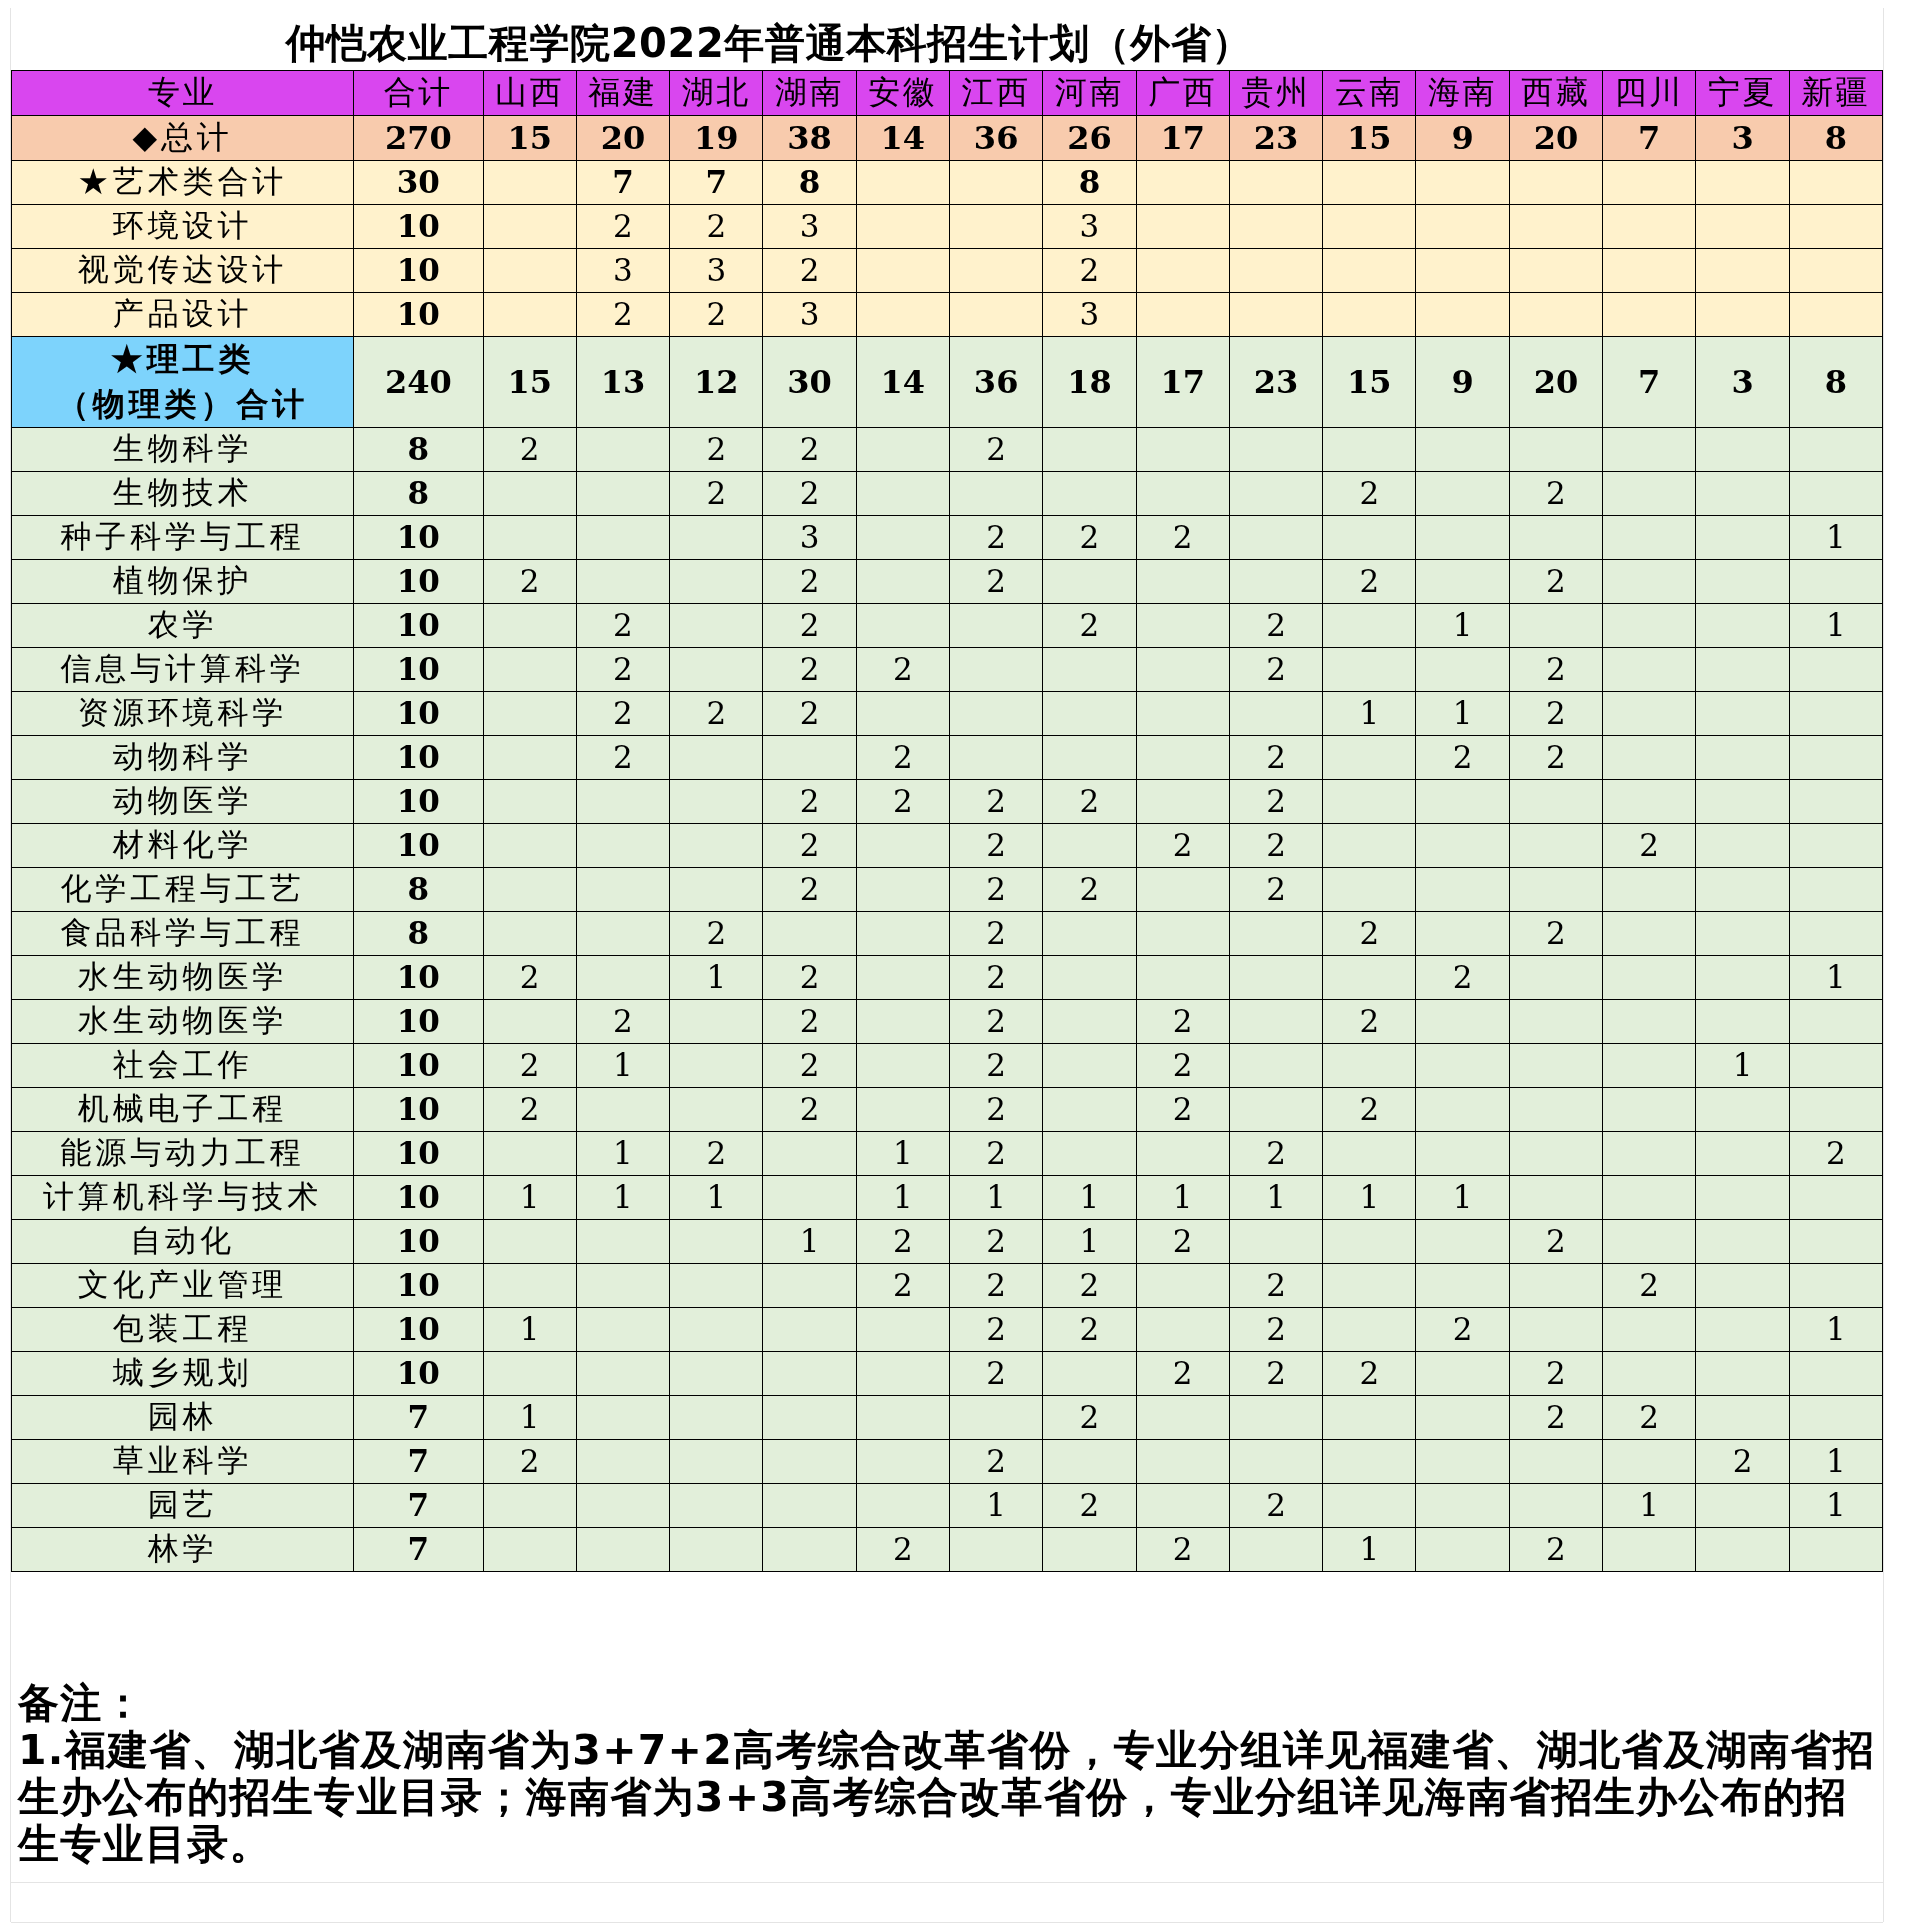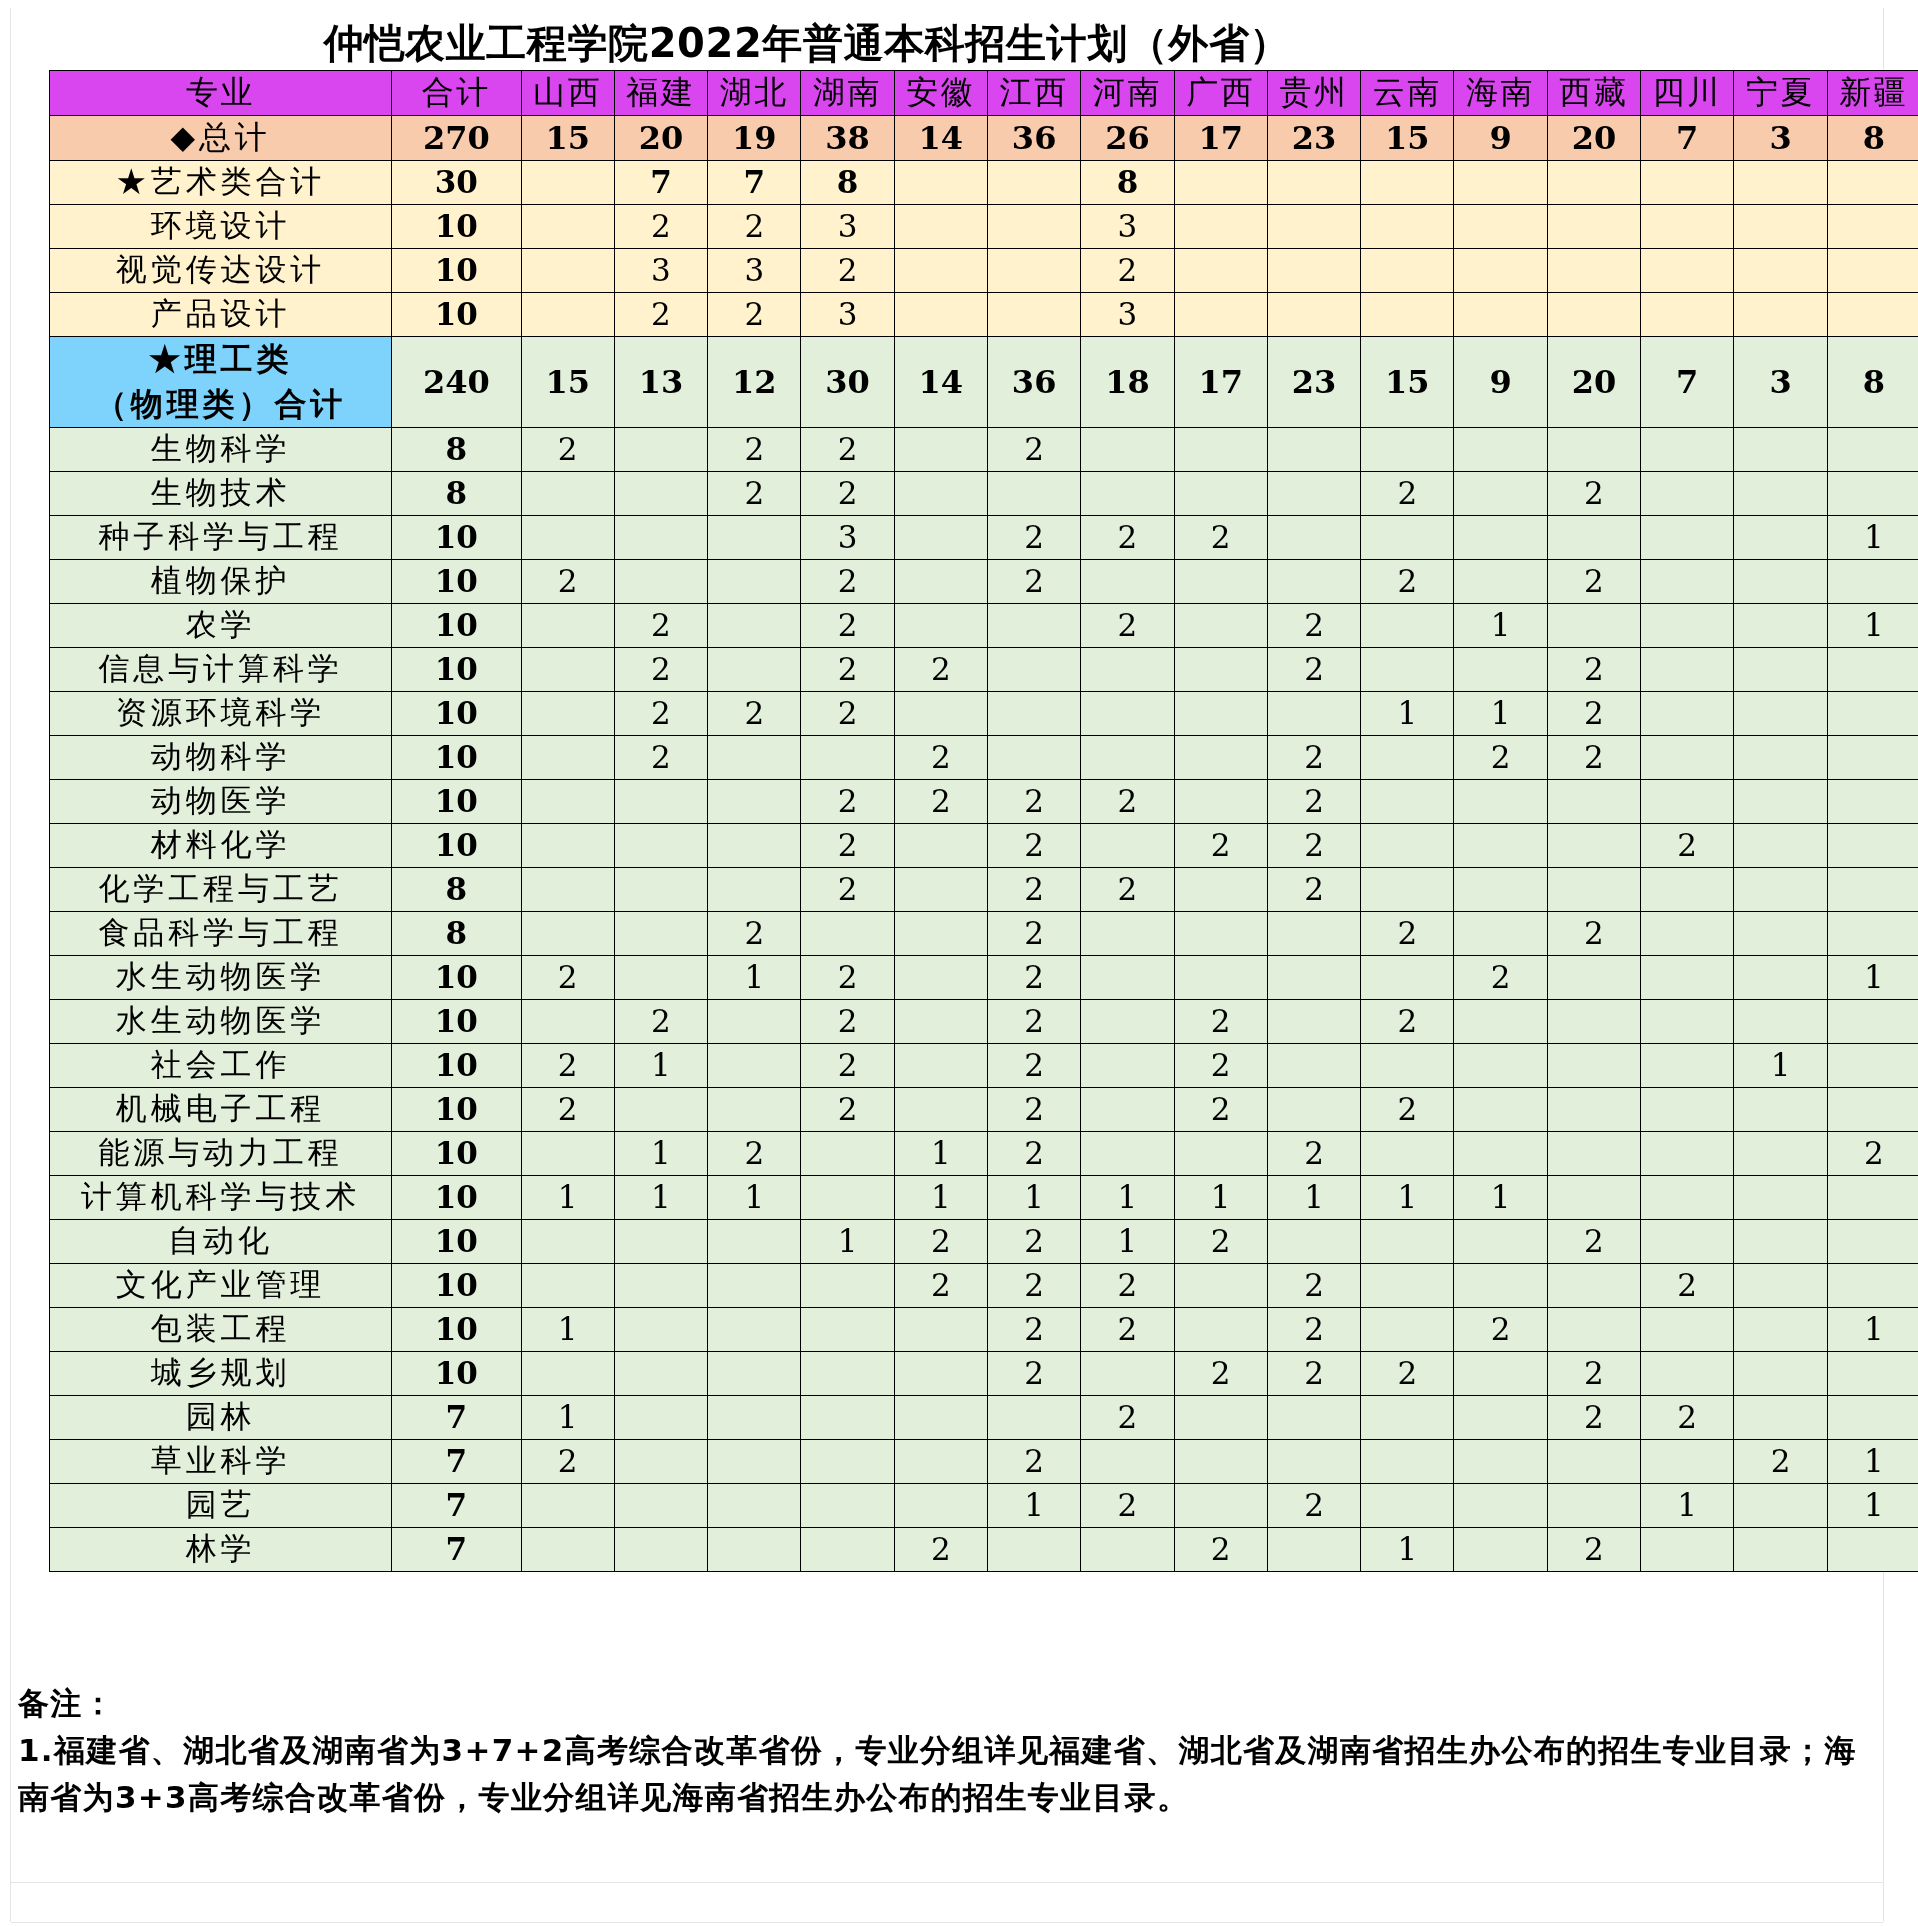--- a/index.html
+++ b/index.html
@@ -1,32 +1,32 @@
 <!DOCTYPE html>
 <html style="font-size:10.4px"><head>
 <meta charset="utf-8">
 <style>
   html, body { margin:0; padding:0; background:#ffffff; }
   body { width:1918px; height:1926px; position:relative; overflow:hidden; font-family:"DejaVu Serif","Liberation Serif",serif; color:#000; }
-  .sheet { position:absolute; left:11px; top:7.8px; width:1516px;margin-left:38px; }
+  .sheet { position:absolute; left:11px; top:7.8px; width:1516px; }
   .title { height:62px; text-align:center; font-family:"DejaVu Sans","Liberation Sans",sans-serif; font-weight:bold; font-size:40px; line-height:70px; letter-spacing:0.6px; }
   table.plan { border-collapse:collapse; table-layout:fixed; width:1872px; }
   table.plan td, table.plan th { border:1.9px solid #000; text-align:center; vertical-align:middle; padding:0; overflow:hidden; white-space:nowrap; }
   table.plan th { font-weight:normal; font-size:32px; height:43px; background:#d946ef; letter-spacing:2.6px; }
   tr.total td { background:#f8cbad; height:43px; font-weight:bold; font-size:32px; }
   tr.art td { background:#fff2cc; height:43px; font-size:31px; }
   tr.sci-sum td { background:#e2efda; height:86px; font-weight:bold; font-size:32px; }
   tr.sci-sum td.name { background:#7dd3fc; white-space:normal; line-height:45px; }
   tr.sci td { background:#e2efda; height:43px; font-size:31px; }
   td.name { font-size:32px; letter-spacing:3.9px; }
   td.sum { font-weight:bold; }
   tr.art-sum td { font-weight:bold; }
   tr.art-sum td.name { font-weight:normal; }
   tr.total td.name { font-weight:normal; }
-  .notes { position:absolute; left:18px; top:1680px; width:1869px; font-family:"DejaVu Sans","Liberation Sans",sans-serif; font-size:31px; line-height:47px; font-weight:bold; letter-spacing:1.3px; }
+  .notes { position:absolute; left:18px; top:1680px; width:1869px; font-family:"DejaVu Sans","Liberation Sans",sans-serif; font-size:41px; line-height:47px; font-weight:bold; letter-spacing:1.3px; }
   .notes div { white-space:normal; }
   .gridfoot { position:absolute; left:11px; top:1882px; width:1872px; height:39px; border-top:1.9px solid #e4e4e4; border-bottom:1.9px solid #e4e4e4; }
   .rightedge { position:absolute; left:1883px; top:7.8px; width:1.3px; height:1914px; background:#e4e4e4; }
   .leftedge { position:absolute; left:9.7px; top:7.8px; width:1.3px; height:1914px; background:#e4e4e4; }
 </style>
 </head>
 <body>
 
 <div class="leftedge"></div>
 <div class="rightedge"></div>

